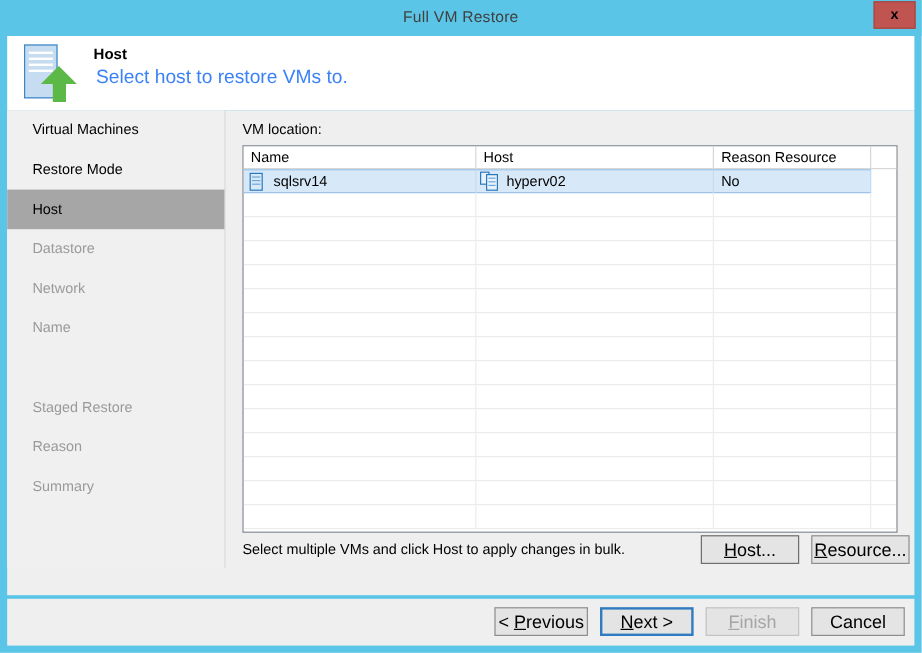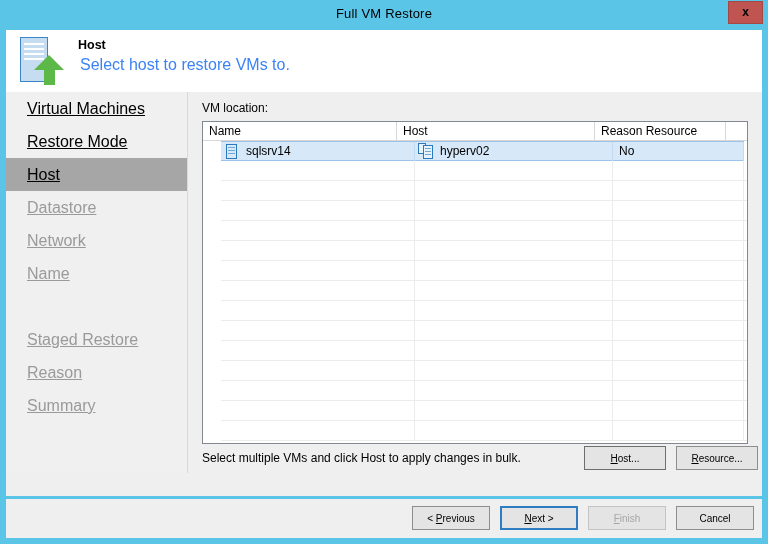--- a/index.html
+++ b/index.html
@@ -30,21 +30,21 @@
     width: 768px;
     height: 30px;
     background: #5bc5e8;
   }
   .title-text {
     position: absolute;
     left: 0; top: 6px;
     width: 768px;
     text-align: center;
     font-size: 13px;
-    color: #000000;
+    color: #404040;
     letter-spacing: 0.2px;
   }
   .close-btn {
     position: absolute;
     left: 728px; top: 1px;
     width: 35px;
     height: 23px;
     background: #bf5450;
     border: 1px solid #a34844;
     box-sizing: border-box;
@@ -143,25 +143,24 @@
     box-sizing: border-box;
   }
   .side-item {
     position: absolute;
     left: 0px;
     width: 181px;
     height: 33px;
     line-height: 33px;
     padding-left: 21px;
     box-sizing: border-box;
-    font-size: 16px;
+    font-size: 12px;
     color: #000000;
     cursor: pointer;
     white-space: nowrap;
-    text-decoration: underline;
   }
   .side-item.done { color: #000000; }
   .side-item.disabled { color: #9a9a9a; }
   .side-item.active {
     background: #a6a6a6;
     color: #000000;
   }
   
   .panel {
     position: absolute;
@@ -207,21 +206,21 @@
     white-space: nowrap;
     cursor: pointer;
   }
   .gh-cell.c0 { left: 0px;   width: 194px; }
   .gh-cell.c1 { left: 194px; width: 198px; }
   .gh-cell.c2 { left: 392px; width: 131px; }
   .gh-cell.c3 { left: 523px; width: 21px; border-right: none; }
 
   .grid-rows {
     position: absolute;
-    left: 18px; top: 19px;
+    left: 0; top: 19px;
     width: 544px;
     height: 302px;
     text-decoration: underline;
   }
   .row {
     position: absolute;
     left: 0;
     width: 544px;
     height: 20px;
     border-bottom: 1px solid #ececec;
@@ -304,21 +303,21 @@
     position: absolute;
     left: 14px; top: 359px;
     font-size: 12px;
     color: #000000;
   }
   .btn {
     background: #e4e4e4;
     border: 1px solid #8e8e8e;
     box-sizing: border-box;
     font-family: "Liberation Sans", sans-serif;
-    font-size: 10px;
+    font-size: 15px;
     color: #000000;
     text-align: center;
     cursor: pointer;
     padding: 0;
   }
   .btn.strong { border-color: #6e6e6e; }
   .btn.default { border: 2px solid #2f7cc0; }
   .btn.disabled { color: #a6a6a6; border-color: #c4c4c4; }
   .btn-host {
     position: absolute;

